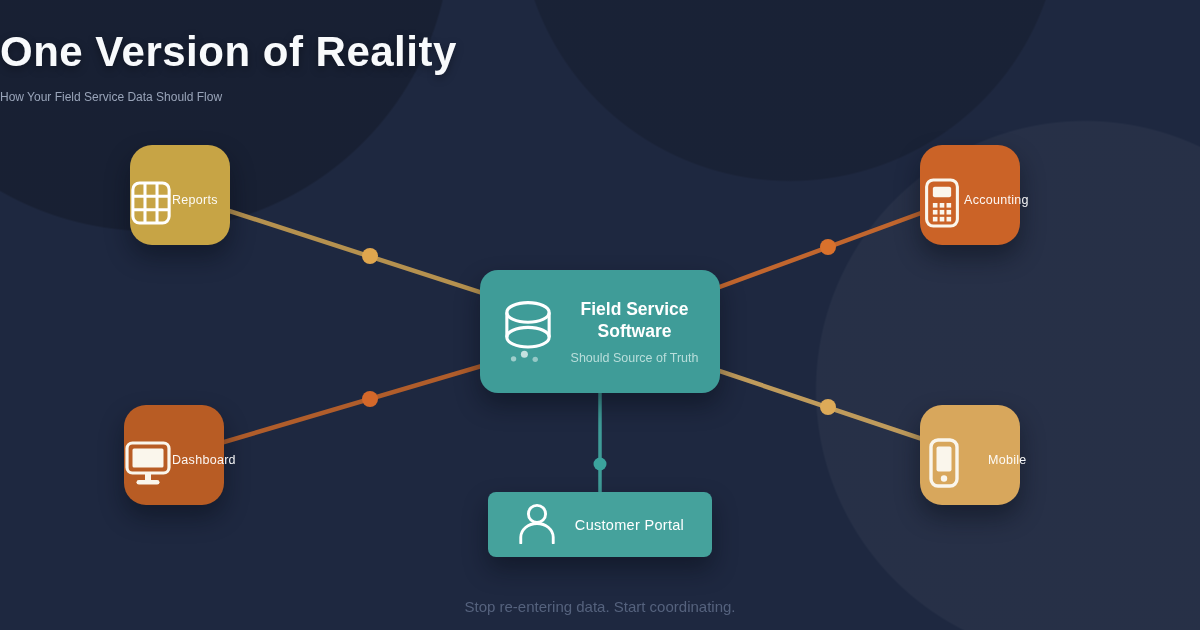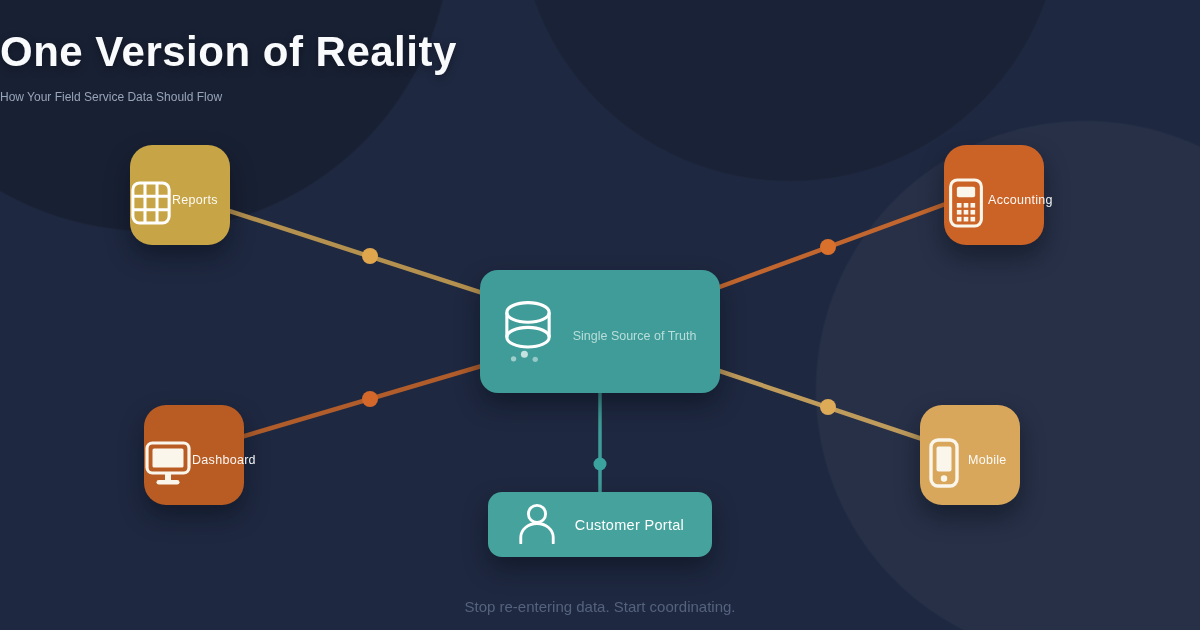--- a/index.html
+++ b/index.html
@@ -34,32 +34,32 @@
   .center-node{
     left:480px;top:270px;width:240px;height:123px;border-radius:18px;
     display:flex;align-items:center;justify-content:center;gap:13px;
   }
   .center-node .icon{display:flex;align-items:flex-start;justify-content:center;}
   .ctext{width:132px;text-align:center;}
   .ctitle{font-size:17.5px;font-weight:700;color:#ffffff;line-height:1.28;}
   .csub{margin-top:9px;font-size:12.5px;color:#b9dedb;}
 
   .portal-node{
-    left:488px;top:492px;width:224px;height:65px;border-radius:14px;
+    left:488px;top:492px;width:224px;height:65px;border-radius:8px;
     display:flex;align-items:center;justify-content:center;gap:17px;
   }
   .plabel{font-size:14.5px;color:#ffffff;letter-spacing:.3px;}
 
   .footer{position:absolute;left:0;top:590px;width:100%;text-align:center;}
   .footer p{margin:8px;font-size:15px;color:#55627d;}
 
   
   #node-reports{left:130px;top:145px;}
   #node-accounting{left:920px;top:145px;}
-  #node-dashboard{left:144px;top:405px;text-align:center;}
+  #node-dashboard{left:124px;top:405px;text-align:center;}
   #node-mobile{left:920px;top:405px;}
 </style>
 </head>
 <body>
 
 <div class="canvas">
 
   <svg class="connectors" viewBox="0 0 1200 630" xmlns="http://www.w3.org/2000/svg">
     <line class="c-line" x1="180" y1="195" x2="600" y2="331" stroke="#b5914f"></line>
     <line class="c-line" x1="970" y1="195" x2="600" y2="331" stroke="#c1662e"></line>
@@ -84,21 +84,21 @@
         <rect x="3" y="3" width="38" height="42" rx="7" fill="none" stroke="#ffffff" stroke-width="3.2"></rect>
         <line x1="15.7" y1="3" x2="15.7" y2="45" stroke="#ffffff" stroke-width="3.2"></line>
         <line x1="28.3" y1="3" x2="28.3" y2="45" stroke="#ffffff" stroke-width="3.2"></line>
         <line x1="3" y1="17" x2="41" y2="17" stroke="#ffffff" stroke-width="3.2"></line>
         <line x1="3" y1="31" x2="41" y2="31" stroke="#ffffff" stroke-width="3.2"></line>
       </svg>
     </span>
     <span class="nlabel">Reports</span>
   </div>
 
-  <div class="node corner" id="node-accounting" style="background-color: rgb(203, 99, 39); margin-left: 24px;">
+  <div class="node corner" id="node-accounting" style="background-color: rgb(203, 99, 39);">
     <span class="icon">
       <svg width="44" height="50" viewBox="0 0 44 52">
         <rect x="6" y="2" width="32" height="48" rx="7" fill="none" stroke="#faf6ec" stroke-width="3.2"></rect>
         <rect x="12.5" y="9" width="19" height="11" rx="2" fill="#faf6ec"></rect>
         <rect x="12.5" y="26" width="4.8" height="4.8" fill="#faf6ec"></rect>
           <rect x="19.6" y="26" width="4.8" height="4.8" fill="#faf6ec"></rect>
           <rect x="26.7" y="26" width="4.8" height="4.8" fill="#faf6ec"></rect>
         <rect x="12.5" y="33.2" width="4.8" height="4.8" fill="#faf6ec"></rect>
           <rect x="19.6" y="33.2" width="4.8" height="4.8" fill="#faf6ec"></rect>
           <rect x="26.7" y="33.2" width="4.8" height="4.8" fill="#faf6ec"></rect>
@@ -115,21 +115,21 @@
       <svg width="48" height="48" viewBox="0 0 48 48">
         <rect x="3" y="4" width="42" height="30" rx="5.5" fill="none" stroke="#faf6ec" stroke-width="3.2"></rect>
         <rect x="8.5" y="9.5" width="31" height="19" rx="1.5" fill="#faf6ec"></rect>
         <rect x="21" y="34" width="6" height="7" fill="#faf6ec"></rect>
         <rect x="12.5" y="41" width="23" height="4.6" rx="2.3" fill="#faf6ec"></rect>
       </svg>
     </span>
     <span class="nlabel">Dashboard</span>
   </div>
 
-  <div class="node corner" id="node-mobile" style="background-color: rgb(216, 167, 92);">
+  <div class="node corner" id="node-mobile" style="background-color: rgb(216, 167, 92); gap: 20px;">
     <span class="icon">
       <svg width="48" height="50" viewBox="0 0 48 50">
         <rect x="11" y="2" width="26" height="46" rx="7" fill="none" stroke="#faf6ec" stroke-width="3.4"></rect>
         <rect x="16.5" y="8.5" width="15" height="25" rx="2" fill="#faf6ec"></rect>
         <circle cx="24" cy="40.5" r="3.2" fill="#faf6ec"></circle>
       </svg>
     </span>
     <span class="nlabel">Mobile</span>
   </div>
 
@@ -138,21 +138,22 @@
       <svg width="56" height="66" viewBox="0 0 54 64">
         <ellipse cx="27" cy="13" rx="20.5" ry="9.5" fill="none" stroke="#ffffff" stroke-width="3"></ellipse>
         <path d="M6.5 13 V37 M47.5 13 V37" fill="none" stroke="#ffffff" stroke-width="3"></path>
         <ellipse cx="27" cy="37" rx="20.5" ry="9.5" fill="none" stroke="#ffffff" stroke-width="3"></ellipse>
         <circle cx="13" cy="58" r="2.6" fill="rgba(255,255,255,0.5)"></circle>
         <circle cx="23.5" cy="53.5" r="3.4" fill="rgba(255,255,255,0.7)"></circle>
         <circle cx="34" cy="58.5" r="2.6" fill="rgba(255,255,255,0.45)"></circle>
       </svg>
     </span>
     <div class="ctext">
-      <div class="csub">Single Source of Truth</div>
+      <div class="ctitle">Field Service Software</div>
+      <div class="csub">Should Source of Truth</div>
     </div>
   </div>
 
   <div class="node portal-node" style="background-color: rgb(69, 162, 156);">
     <span class="icon">
       <svg width="42" height="42" viewBox="0 0 44 44">
         <circle cx="22" cy="12.5" r="9" fill="none" stroke="#ffffff" stroke-width="3"></circle>
         <path d="M5 43 v-6 a17 14.5 0 0 1 34 0 v6" fill="none" stroke="#ffffff" stroke-width="3" stroke-linecap="round"></path>
       </svg>
     </span>

